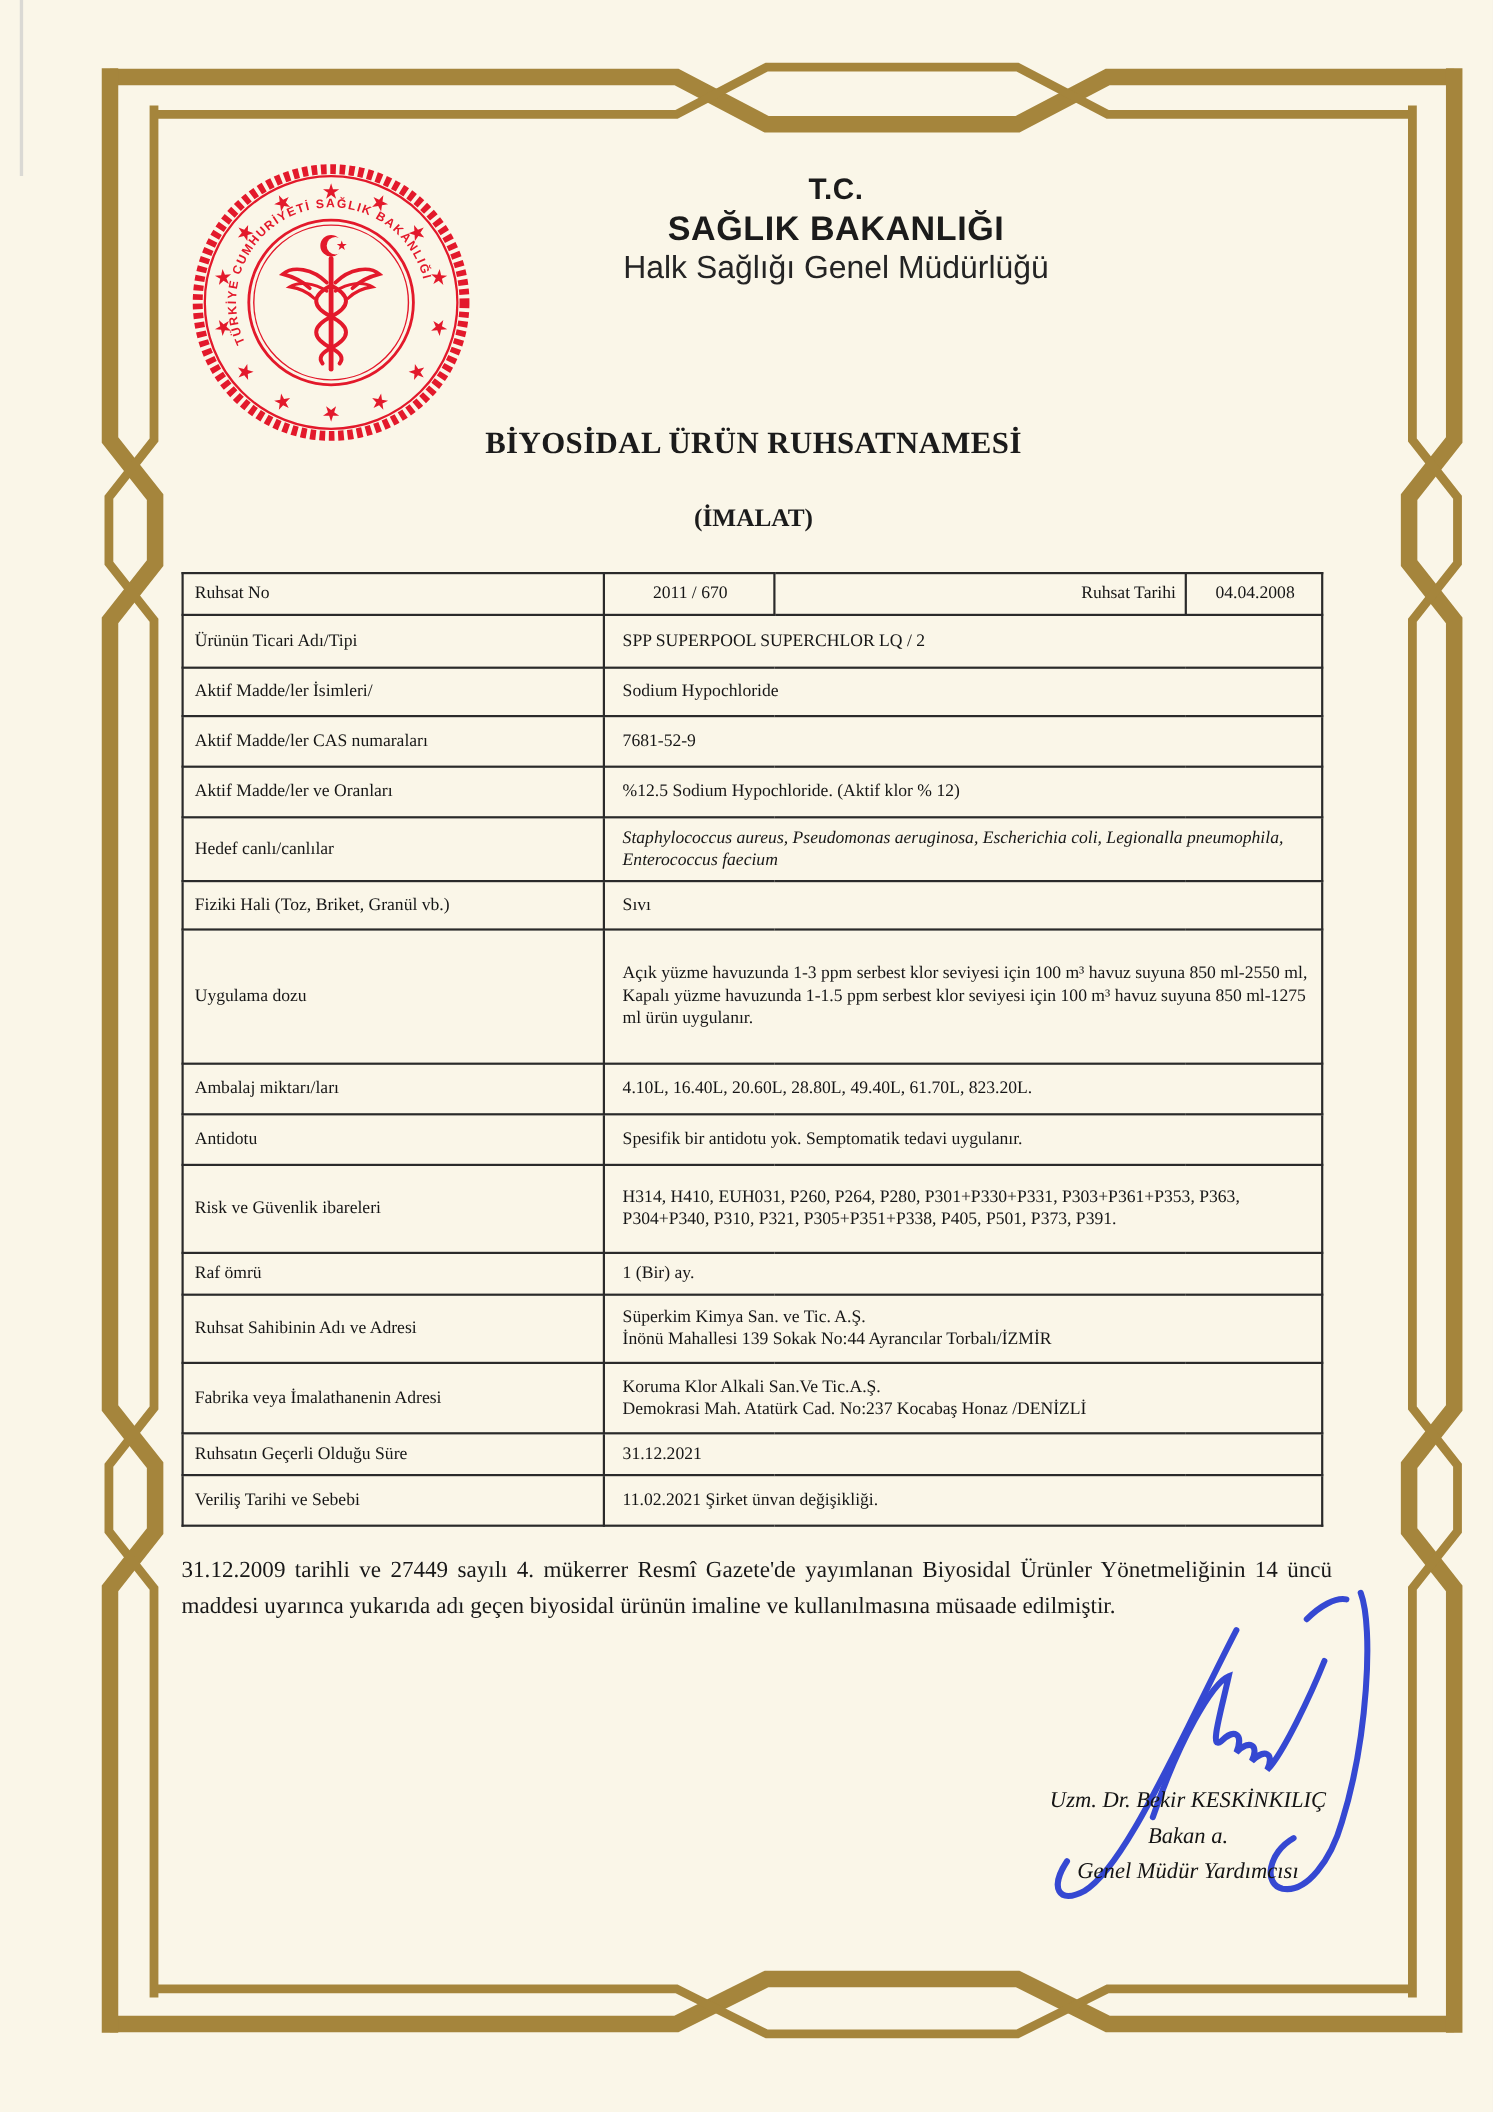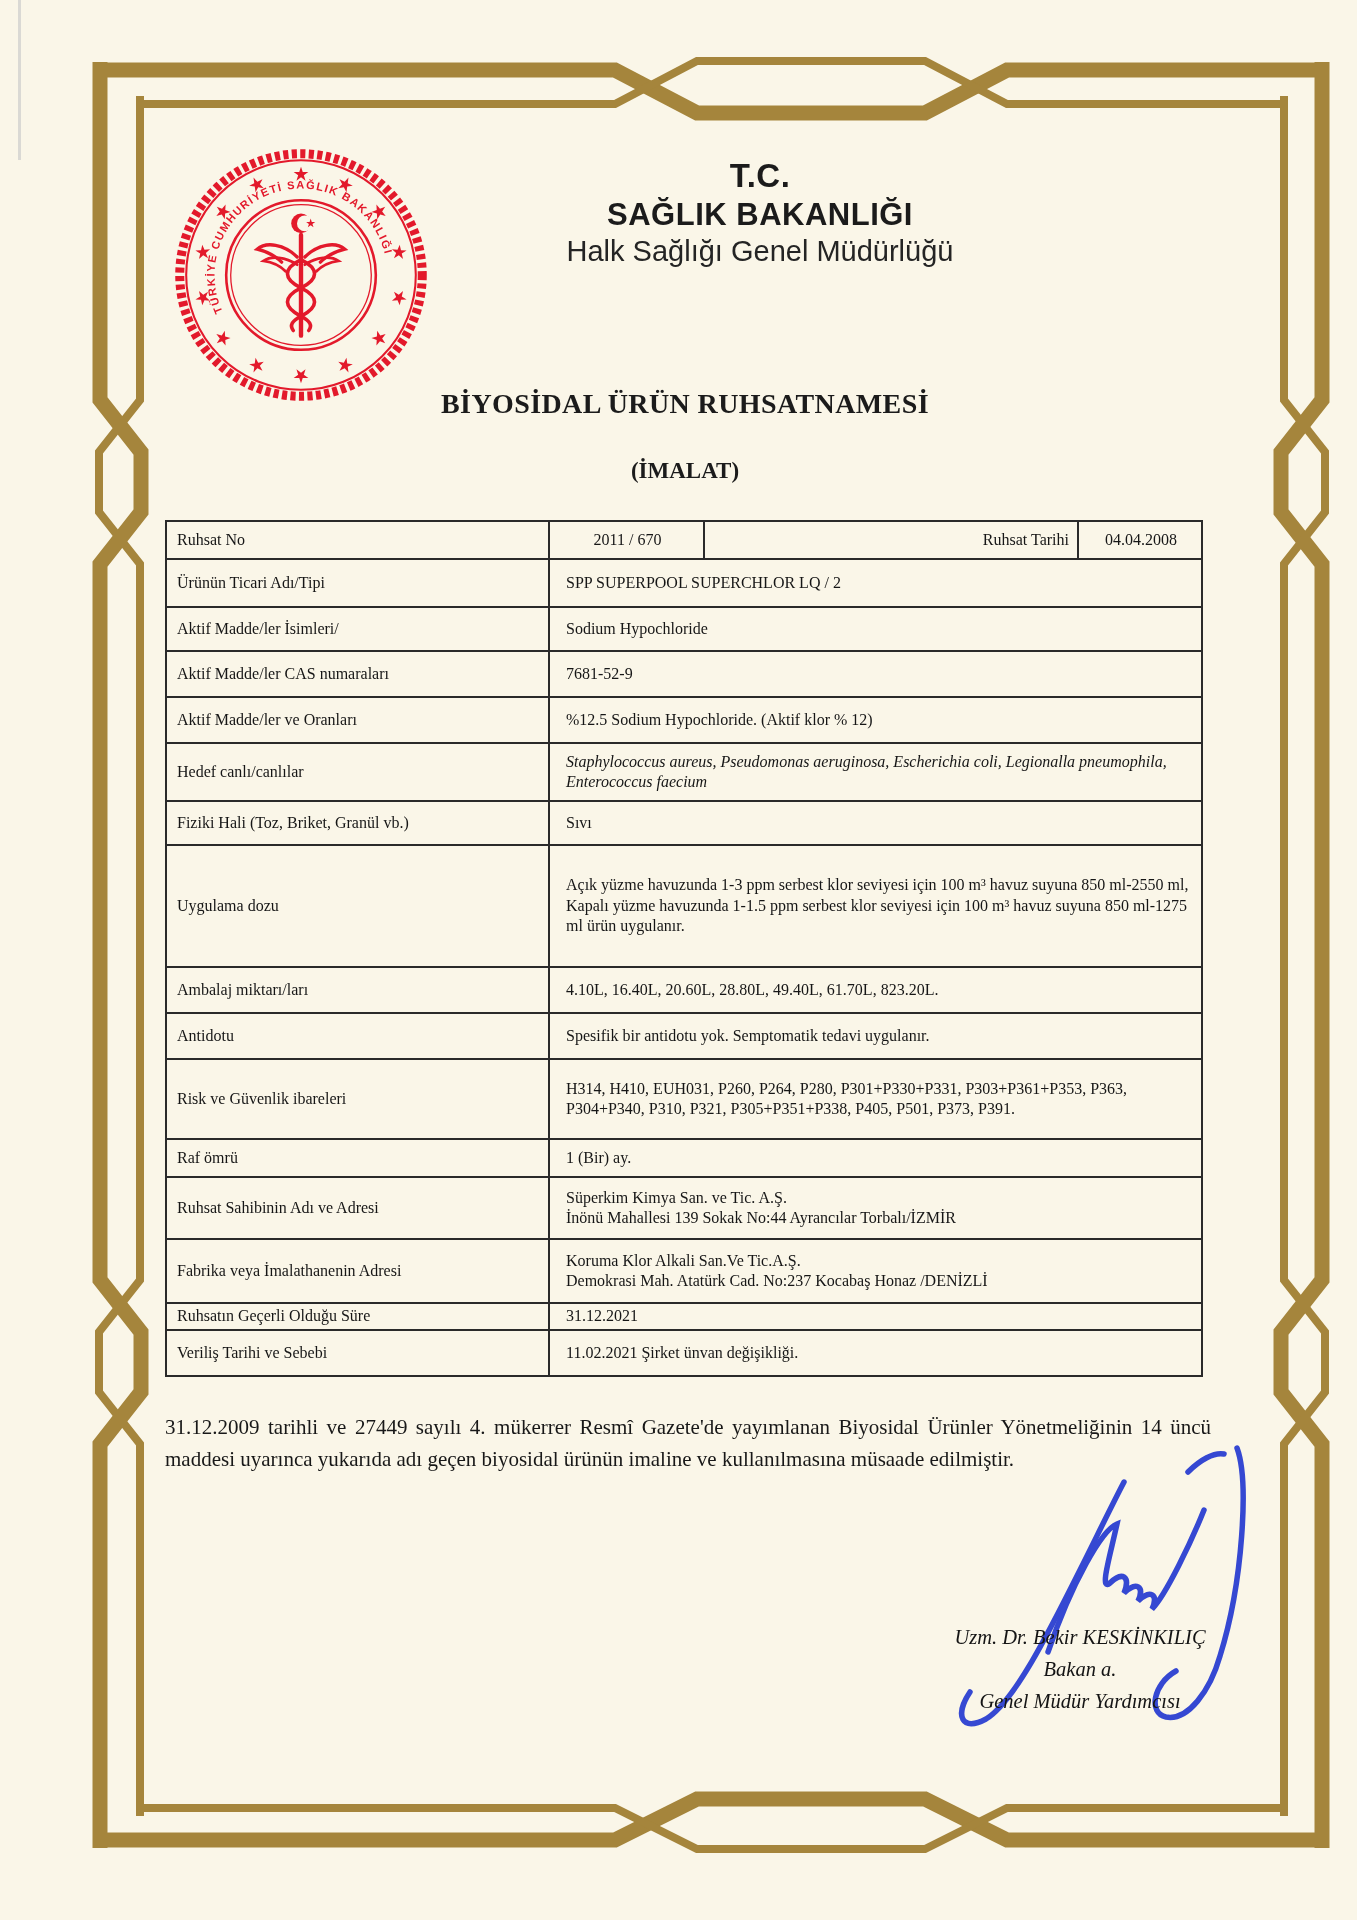--- a/index.html
+++ b/index.html
@@ -15,21 +15,21 @@
     background:#faf6e8;overflow:hidden;
   }
   .scan-line{position:absolute;left:18px;top:0;width:3px;height:160px;background:#c9c9c9;opacity:.65;}
   .frame-svg{position:absolute;left:0;top:0;width:1357px;height:1920px;}
   .logo-svg{position:absolute;left:172px;top:146px;width:258px;height:258px;}
 
   .org-block{
     position:absolute;left:420px;top:156px;width:680px;
     text-align:center;font-family:"Liberation Sans", sans-serif;line-height:1.22;
   }
-  .org-l1{font-size:33px;font-weight:bold;letter-spacing:.5px;}
+  .org-l1{font-size:27px;font-weight:bold;letter-spacing:.5px;}
   .org-l2{font-size:31px;font-weight:bold;letter-spacing:.5px;}
   .org-l3{font-size:29px;font-weight:400;color:#242424;}
 
   .title-block{position:absolute;left:165px;top:388px;width:1040px;text-align:center;}
   .title-l1{font-size:28px;font-weight:bold;letter-spacing:.4px;}
   .title-l2{font-size:23px;font-weight:bold;margin-top:38px;}
 
   .cert-table{
     position:absolute;left:165px;top:520px;width:1036px;
     border-collapse:collapse;table-layout:fixed;
@@ -52,21 +52,21 @@
   .cert-table tr:nth-child(5){height:46px;}
   .cert-table tr:nth-child(6){height:58px;}
   .cert-table tr:nth-child(7){height:44px;}
   .cert-table tr:nth-child(8){height:122px;}
   .cert-table tr:nth-child(9){height:46px;}
   .cert-table tr:nth-child(10){height:46px;}
   .cert-table tr:nth-child(11){height:80px;}
   .cert-table tr:nth-child(12){height:38px;}
   .cert-table tr:nth-child(13){height:62px;}
   .cert-table tr:nth-child(14){height:64px;border-radius:15px;}
-  .cert-table tr:nth-child(15){height:27px;}
+  .cert-table tr:nth-child(15){height:38px;}
   .cert-table tr:nth-child(16){height:46px;}
 
   .footer-par{
     position:absolute;left:165px;top:1412px;width:1046px;
     font-size:21px;line-height:1.5;text-align:justify;color:#181818;
   }
   .sign-block{
     position:absolute;left:870px;top:1622px;width:420px;
     text-align:center;font-size:20.5px;line-height:1.55;color:#141414;font-style:italic;
   }

